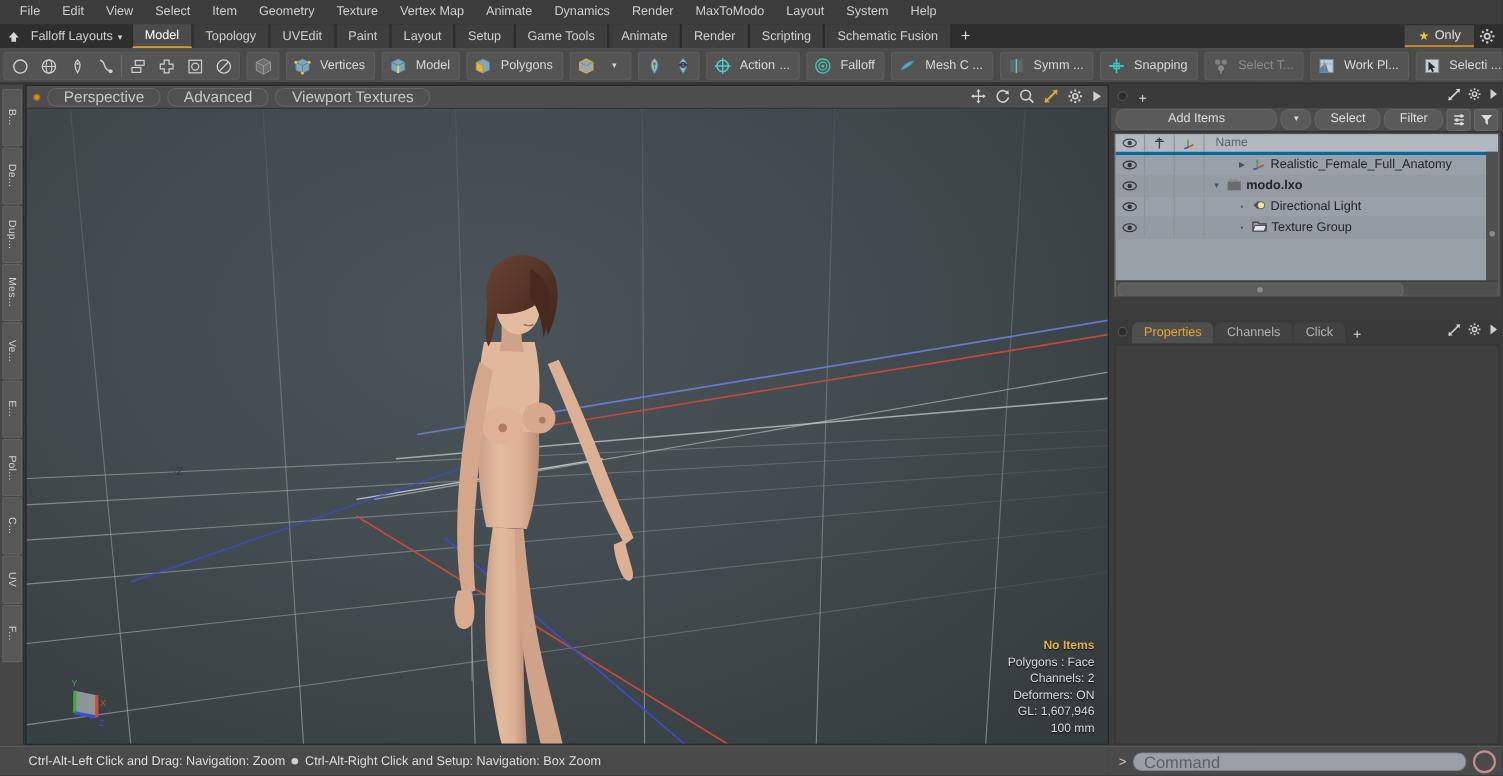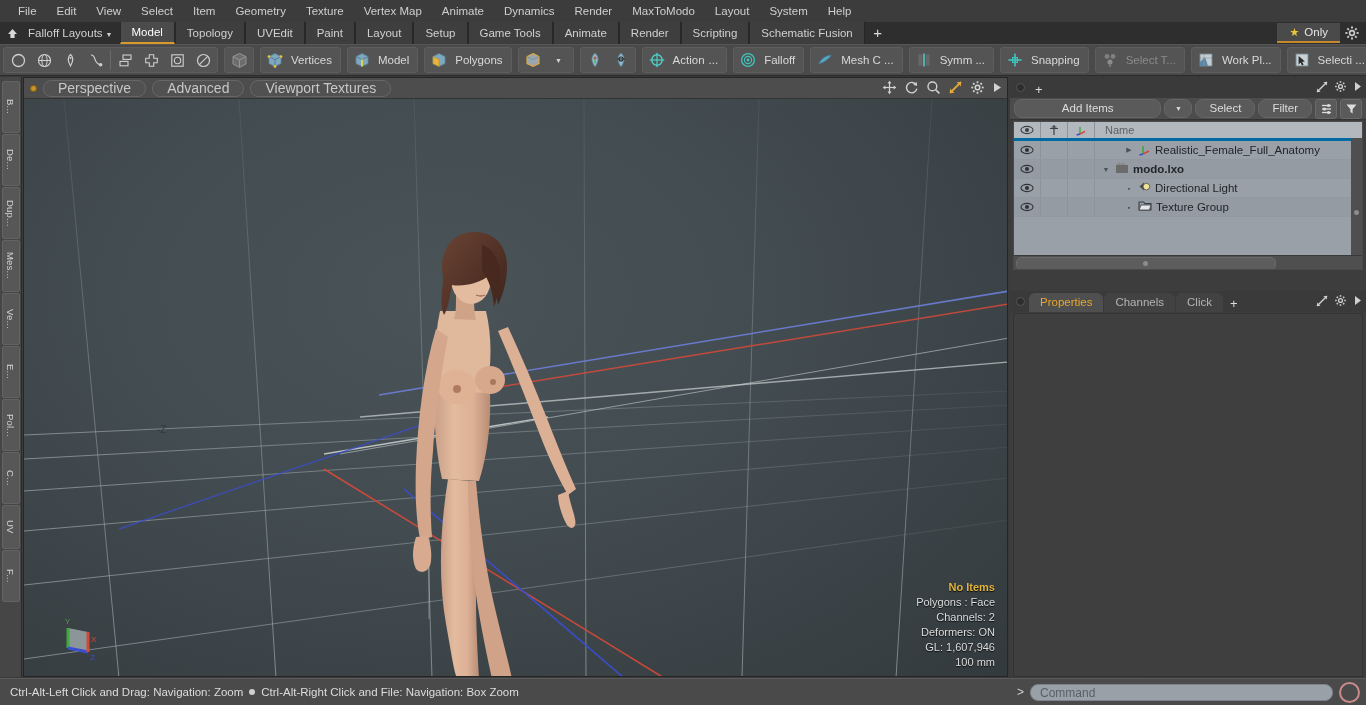--- a/index.html
+++ b/index.html
@@ -101,28 +101,28 @@
   .tthumb{height:11px;margin:1px 0 0 2px;width:74%;background:#5d5d5d;border:1px solid #6a6a6a;border-radius:5px;
     display:flex;align-items:center;justify-content:center;}
   .tknob{width:5px;height:5px;border-radius:50%;background:#8c8c8c;}
   .vscroll{position:absolute;right:0;top:16px;bottom:13px;width:11px;background:#4f4f4f;}
 
   .propsarea{position:absolute;left:0;top:214px;width:100%;bottom:0;background:#3d3d3d;}
   .propbody{position:absolute;left:3px;right:3px;top:22px;bottom:0;background:#3f3f3f;border:1px solid #333;}
 
   
   .statusbar{position:absolute;left:0;top:678px;width:1008px;height:27px;background:#4a4a4a;
-    border-top:1px solid #5a5a5a;box-sizing:border-box;display:flex;align-items:center;padding-left:10px;}
+    border-top:1px solid #5a5a5a;box-sizing:border-box;display:flex;align-items:center;padding-left:26px;}
   .statustxt{color:#dcdcdc;font-size:11.5px;white-space:nowrap;}
   .sdot{display:inline-block;width:6px;height:6px;border-radius:50%;background:#cfcfcf;margin:0 6px 1px;vertical-align:middle;}
   .cmdbar{position:absolute;left:1008px;top:678px;width:358px;height:27px;background:#4a4a4a;
     border-top:1px solid #5a5a5a;box-sizing:border-box;display:flex;align-items:center;gap:6px;padding:0 6px;}
   .cmdprompt{color:#cfcfcf;font-size:12px;padding-left:3px;}
   .cmdinput{flex:1;height:17px;background:#9aa0a8;border:1px solid #7d838a;border-radius:8px;
-    color:#5a6068;font-size:12px;line-height:17px;padding:0 9px;box-sizing:border-box;}
+    color:#5a6068;font-size:15px;line-height:17px;padding:0 9px;box-sizing:border-box;}
   .cmdcircle{width:17px;height:17px;border-radius:50%;border:2px solid #c98a8a;background:#4a4a4a;}
 </style>
 </head>
 <body>
 
 <div class="app">
 
   <div class="menubar" id="menubar">
       <div class="menu-item">File</div>
       <div class="menu-item">Edit</div>
@@ -776,21 +776,21 @@
               </svg></span>
         </div>
       </div>
       <div class="propbody"></div>
     </div>
   </div>
 
   <div class="statusbar">
     <span class="statustxt">Ctrl-Alt-Left Click and Drag: Navigation: Zoom</span>
     <span class="sdot"></span>
-    <span class="statustxt">Ctrl-Alt-Right Click and File: Navigation: Box Zoom</span>
+    <span class="statustxt">Ctrl-Alt-Right Click and Setup: Navigation: Box Zoom</span>
   </div>
 
   <div class="cmdbar">
     <span class="cmdprompt">&gt;</span>
     <div class="cmdinput" id="cmdinput" placeholder="Command">Command</div>
     <div class="cmdcircle"></div>
   </div>
 
 </div>
 

